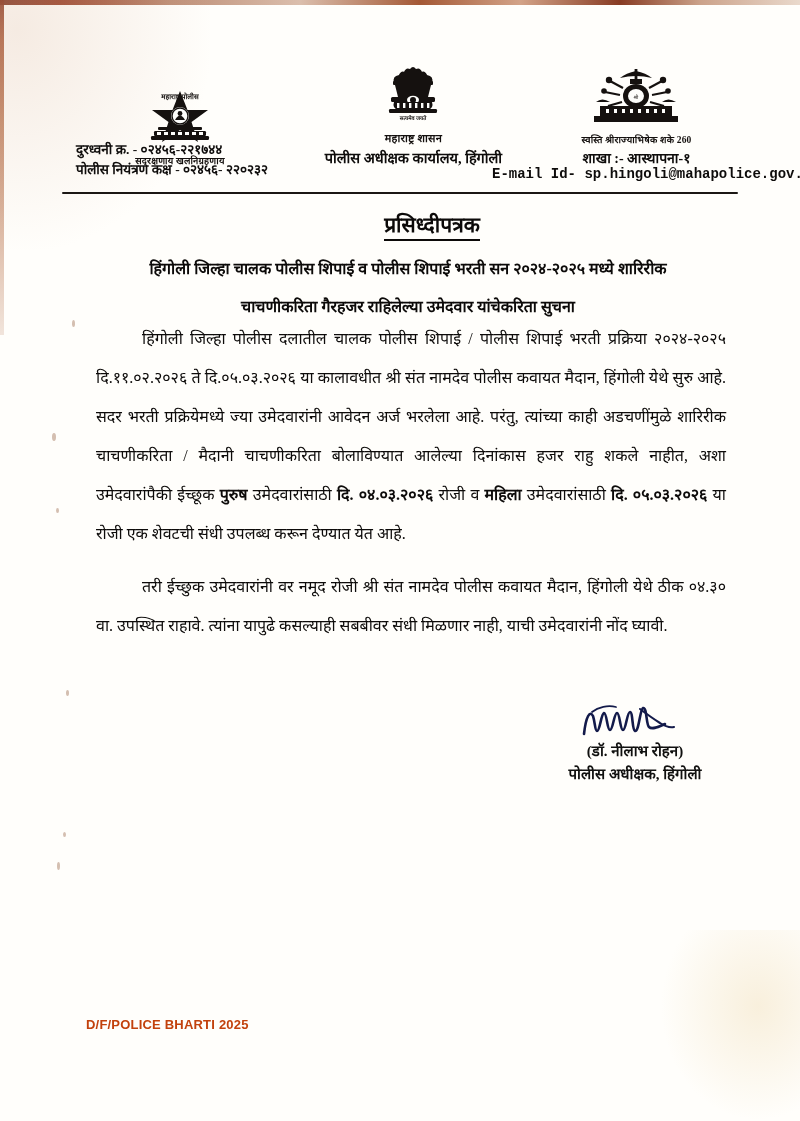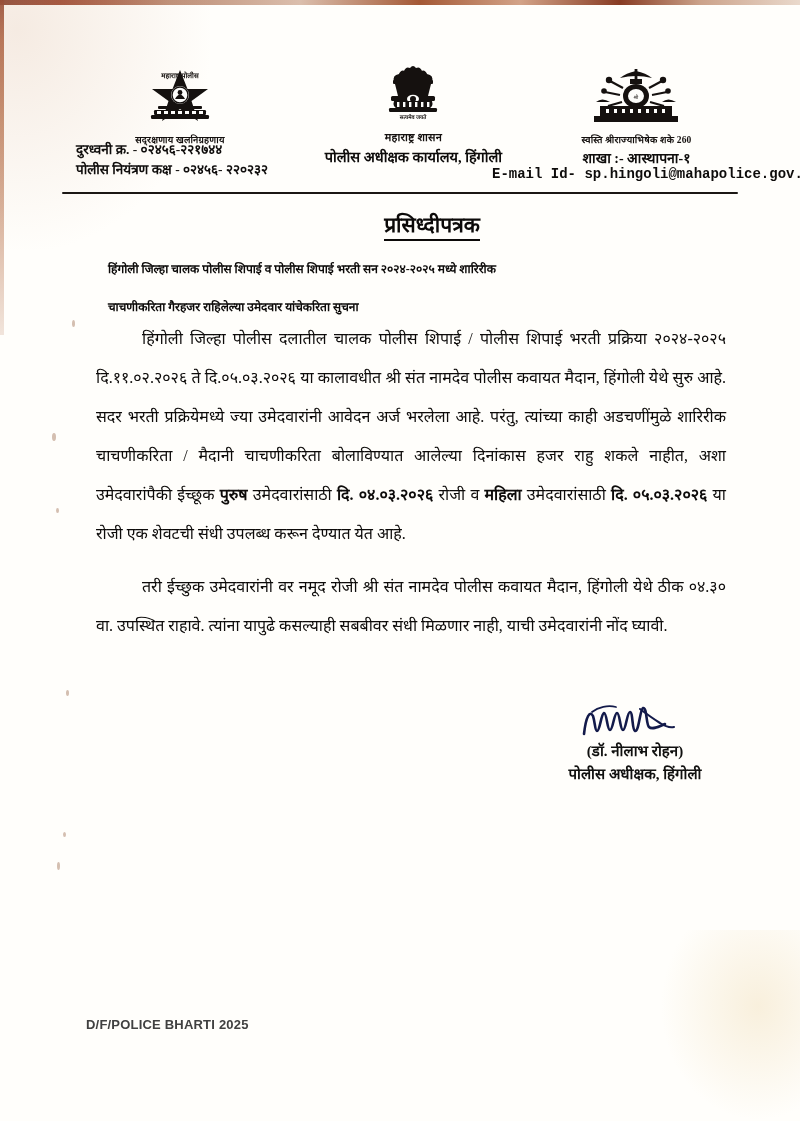--- a/index.html
+++ b/index.html
@@ -55,20 +55,21 @@
 
   
   .letterhead {
     position: absolute;
     top: 66px;
     left: 70px;
     width: 666px;
   }
   .lh-row {
     display: flex;
+    align-items: flex-end;
     justify-content: space-between;
     gap: 25px;
   }
   .lh-col {
     display: flex;
     flex-direction: column;
     align-items: center;
   }
   .lh-col.left { width: 232px; }
   .lh-col.mid  { width: 208px; }
@@ -150,22 +151,23 @@
   }
   .doc-title span {
     border-bottom: 2px solid #0c0a09;
     padding-bottom: 2px;
   }
   .subject {
     position: absolute;
     top: 250px;
     left: 108px;
     width: 600px;
-    font-family: "Liberation Serif", serif;
-    font-size: 12px;
+    text-align: center;
+    font-family: "Liberation Serif", serif;
+    font-size: 16px;
     font-weight: 700;
     color: #0c0a09;
     line-height: 38px;
   }
 
   
   .body-wrap {
     position: absolute;
     top: 319px;
     left: 96px;
@@ -213,21 +215,21 @@
 
   
   .footer-ref {
     position: absolute;
     top: 1017px;
     left: 86px;
     font-family: "Liberation Sans", sans-serif;
     font-size: 13px;
     font-weight: 600;
     letter-spacing: .2px;
-    color: #404040;
+    color: #c2410c;
   }
 
   
   .speck { position: absolute; background: #b08a72; border-radius: 50%; opacity: .55; }
 </style>
 </head>
 <body>
 
 <div id="page">
 

